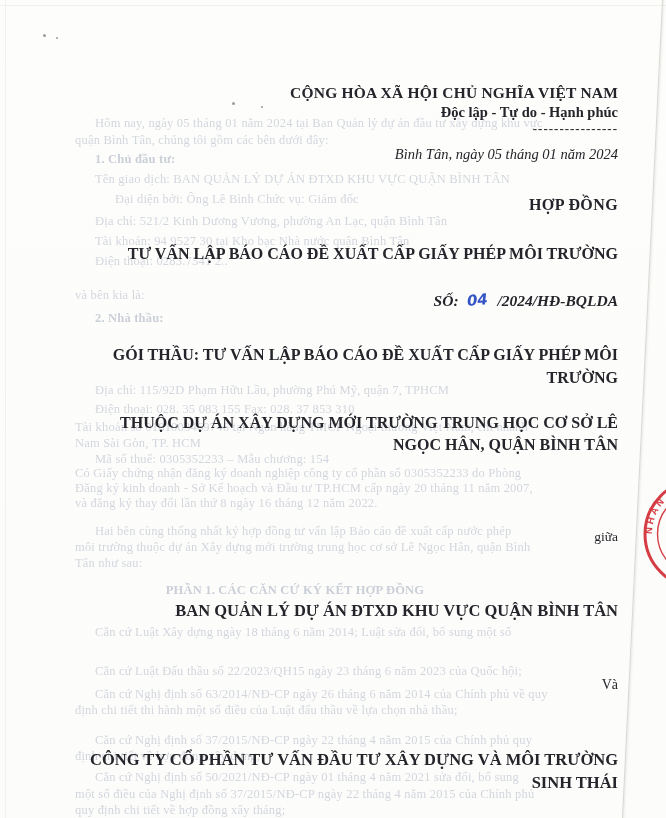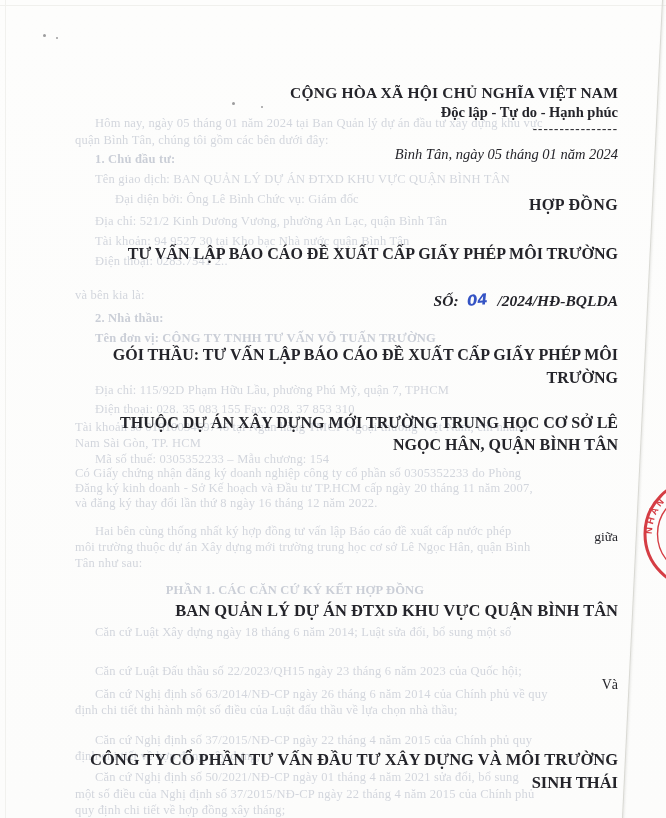--- a/index.html
+++ b/index.html
@@ -60,21 +60,20 @@
       <div class="bleed-line" style="top: 116px; left: 95px;">Hôm nay, ngày 05 tháng 01 năm 2024 tại Ban Quản lý dự án đầu tư xây dựng khu vực</div>
       <div class="bleed-line" style="top: 133px; left: 75px;">quận Bình Tân, chúng tôi gồm các bên dưới đây:</div>
       <div class="bleed-line b" style="top: 152px; left: 95px;">1.  Chủ đầu tư:</div>
       <div class="bleed-line" style="top: 172px; left: 95px;">Tên giao dịch:    BAN QUẢN LÝ DỰ ÁN ĐTXD KHU VỰC QUẬN BÌNH TÂN</div>
       <div class="bleed-line" style="top: 192px; left: 95px; margin-left: 20px;">Đại diện bởi:      Ông Lê Bình                                  Chức vụ: Giám đốc</div>
       <div class="bleed-line" style="top: 214px; left: 95px;">Địa chỉ:              521/2 Kinh Dương Vương, phường An Lạc, quận Bình Tân</div>
       <div class="bleed-line" style="top: 234px; left: 95px;">Tài khoản:         94 9527 30  tại Kho bạc Nhà nước quận Bình Tân</div>
       <div class="bleed-line" style="top: 254px; left: 95px;">Điện thoại:        0283.7541 2..</div>
       <div class="bleed-line" style="top: 288px; left: 75px;">và bên kia là:</div>
       <div class="bleed-line b" style="top: 311px; left: 95px;">2.  Nhà thầu:</div>
-      <div class="bleed-line b" style="top: 331px; left: 95px;">Tên đơn vị:       CÔNG TY TNHH TƯ VẤN VÕ TUẤN TRƯỜNG</div>
       <div class="bleed-line" style="top: 383px; left: 95px;">Địa chỉ:             115/92D Phạm Hữu Lầu, phường Phú Mỹ, quận 7, TPHCM</div>
       <div class="bleed-line" style="top: 402px; left: 95px;">Điện thoại:       028. 35 083 155   Fax: 028. 37 853 310</div>
       <div class="bleed-line" style="top: 420px; left: 75px;">Tài khoản số 0181003469746 tại Ngân hàng TMCP Ngoại thương Việt Nam, chi nhánh</div>
       <div class="bleed-line" style="top: 436px; left: 75px;">Nam Sài Gòn, TP. HCM</div>
       <div class="bleed-line" style="top: 452px; left: 95px;">Mã số thuế:      0305352233  –  Mẫu chương: 154</div>
       <div class="bleed-line" style="top: 466px; left: 75px;">Có Giấy chứng nhận đăng ký doanh nghiệp công ty cổ phần số 0305352233 do Phòng</div>
       <div class="bleed-line" style="top: 481px; left: 75px;">Đăng ký kinh doanh - Sở Kế hoạch và Đầu tư TP.HCM cấp ngày 20 tháng 11 năm 2007,</div>
       <div class="bleed-line" style="top: 496px; left: 75px;">và đăng ký thay đổi lần thứ 8 ngày 16 tháng 12 năm 2022.</div>
       <div class="bleed-line" style="top: 524px; left: 95px;">Hai bên cùng thống nhất ký hợp đồng tư vấn lập Báo cáo đề xuất cấp nước phép</div>
       <div class="bleed-line" style="top: 540px; left: 75px;">môi trường thuộc dự án Xây dựng mới trường trung học cơ sở Lê Ngọc Hân, quận Bình</div>

